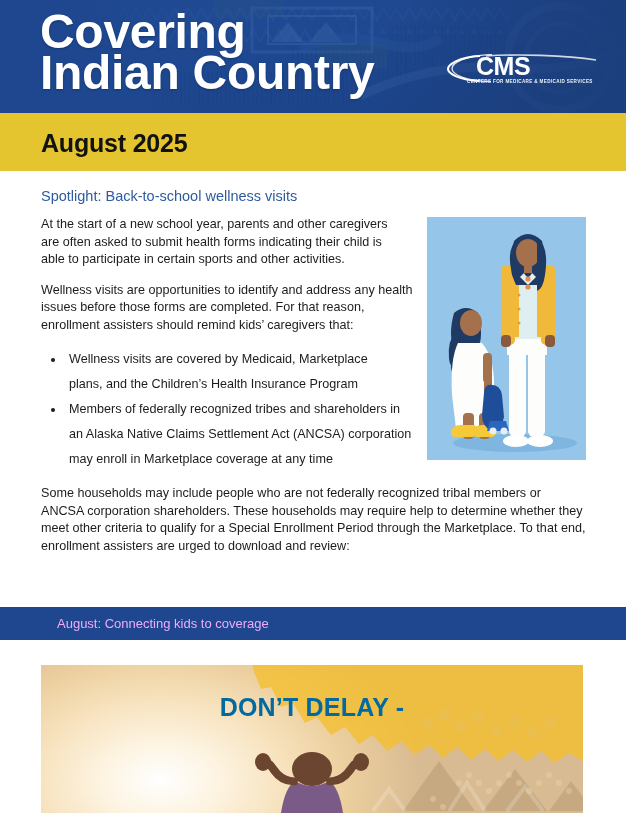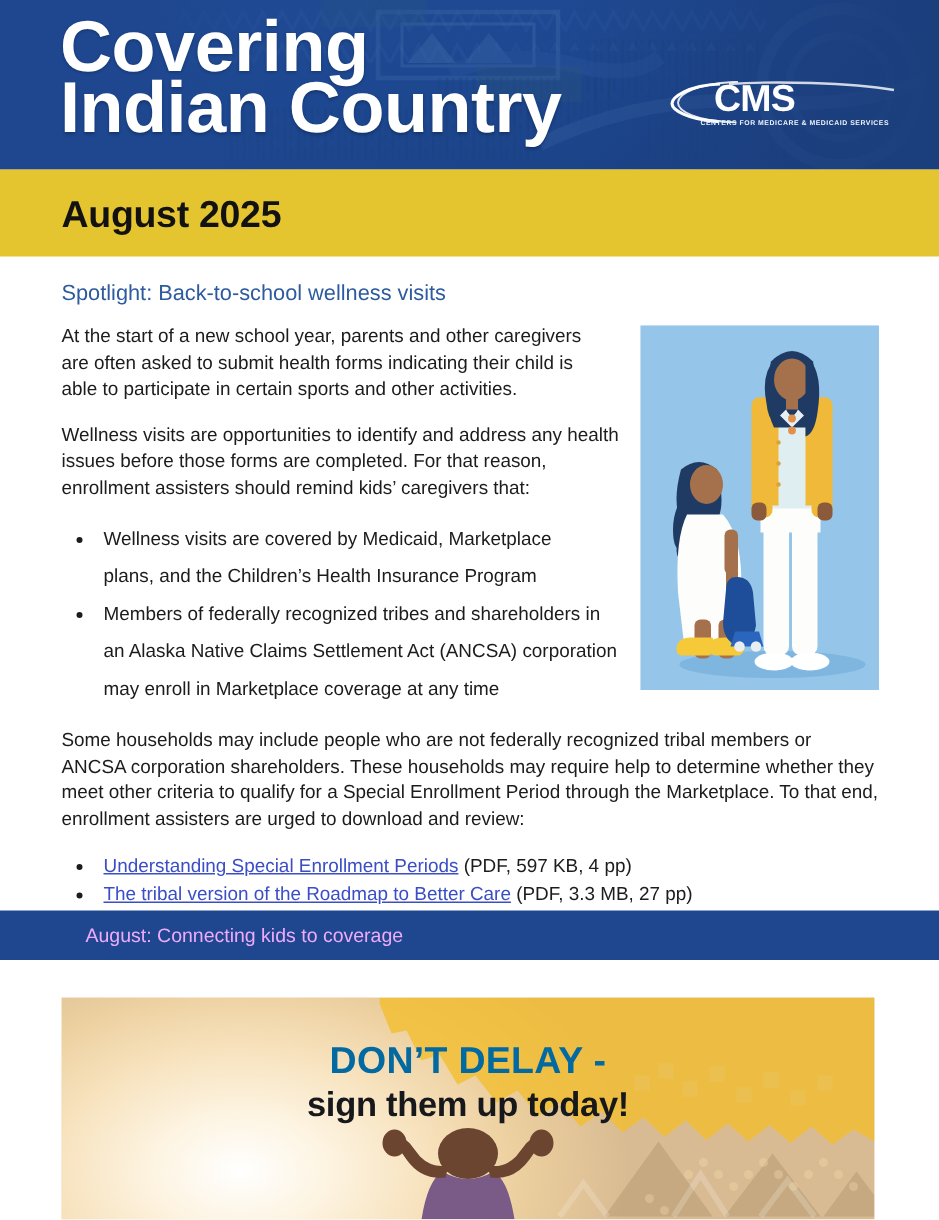--- a/index.html
+++ b/index.html
@@ -338,24 +338,20 @@
   <p class="body-p narrow">At the start of a new school year, parents and other caregivers are often asked to submit health forms indicating their child is able to participate in certain sports and other activities.</p>
   <p class="body-p">Wellness visits are opportunities to identify and address any health issues before those forms are completed. For that reason, enrollment assisters should remind kids’ caregivers that:</p>
 
   <ul class="bullets narrow">
     <li>Wellness visits are covered by Medicaid, Marketplace plans, and the Children’s Health Insurance Program</li>
     <li>Members of federally recognized tribes and shareholders in an Alaska Native Claims Settlement Act (ANCSA) corporation may enroll in Marketplace coverage at any time</li>
   </ul>
 
   <p class="body-p">Some households may include people who are not federally recognized tribal members or ANCSA corporation shareholders. These households may require help to determine whether they meet other criteria to qualify for a Special Enrollment Period through the Marketplace. To that end, enrollment assisters are urged to download and review:</p>
 
-  <ul class="links">
-    <li><a href="#">Understanding Special Enrollment Periods</a><span> (PDF, 597 KB, 4 pp)</span></li>
-    <li><a href="#">The tribal version of the Roadmap to Better Care</a><span> (PDF, 3.3 MB, 27 pp)</span></li>
-  </ul>
 </div>
 
 <div class="section-band">
   <div class="band-text">August: Connecting kids to coverage</div>
 </div>
 
 <div class="promo">
   <div class="promo-sky"></div>
 
   <svg class="promo-pattern" viewBox="0 0 330 148" preserveAspectRatio="none" xmlns="http://www.w3.org/2000/svg">
@@ -392,21 +388,20 @@
       <rect x="202" y="56" width="10" height="10"></rect>
         <rect x="220" y="46" width="10" height="10"></rect>
       <rect x="238" y="60" width="10" height="10"></rect>
         <rect x="256" y="50" width="10" height="10"></rect>
       <rect x="274" y="62" width="10" height="10"></rect>
         <rect x="292" y="52" width="10" height="10"></rect>
     </g>
   </svg>
 
   <div class="promo-head1">DON’T DELAY -</div>
-  <div class="promo-head2">sign them up today!</div>
 
   <svg class="promo-figure" viewBox="0 0 190 62" xmlns="http://www.w3.org/2000/svg">
     <ellipse cx="95" cy="18" rx="20" ry="17" fill="#6b4530"></ellipse>
     <path d="M78 30 q17 10 34 0 q10 6 14 32 h-62 q4 -26 14 -32 z" fill="#7a5a86"></path>
     <path d="M80 34 q-16 2 -26 -12 l-7 -10 q4 -6 9 -1 l7 9 q8 8 19 6 z" fill="#6b4530"></path>
     <path d="M110 34 q16 2 26 -12 l7 -10 q-4 -6 -9 -1 l-7 9 q-8 8 -19 6 z" fill="#6b4530"></path>
     <ellipse cx="46" cy="11" rx="8" ry="9" fill="#6b4530"></ellipse>
     <ellipse cx="144" cy="11" rx="8" ry="9" fill="#6b4530"></ellipse>
   </svg>
 </div>

